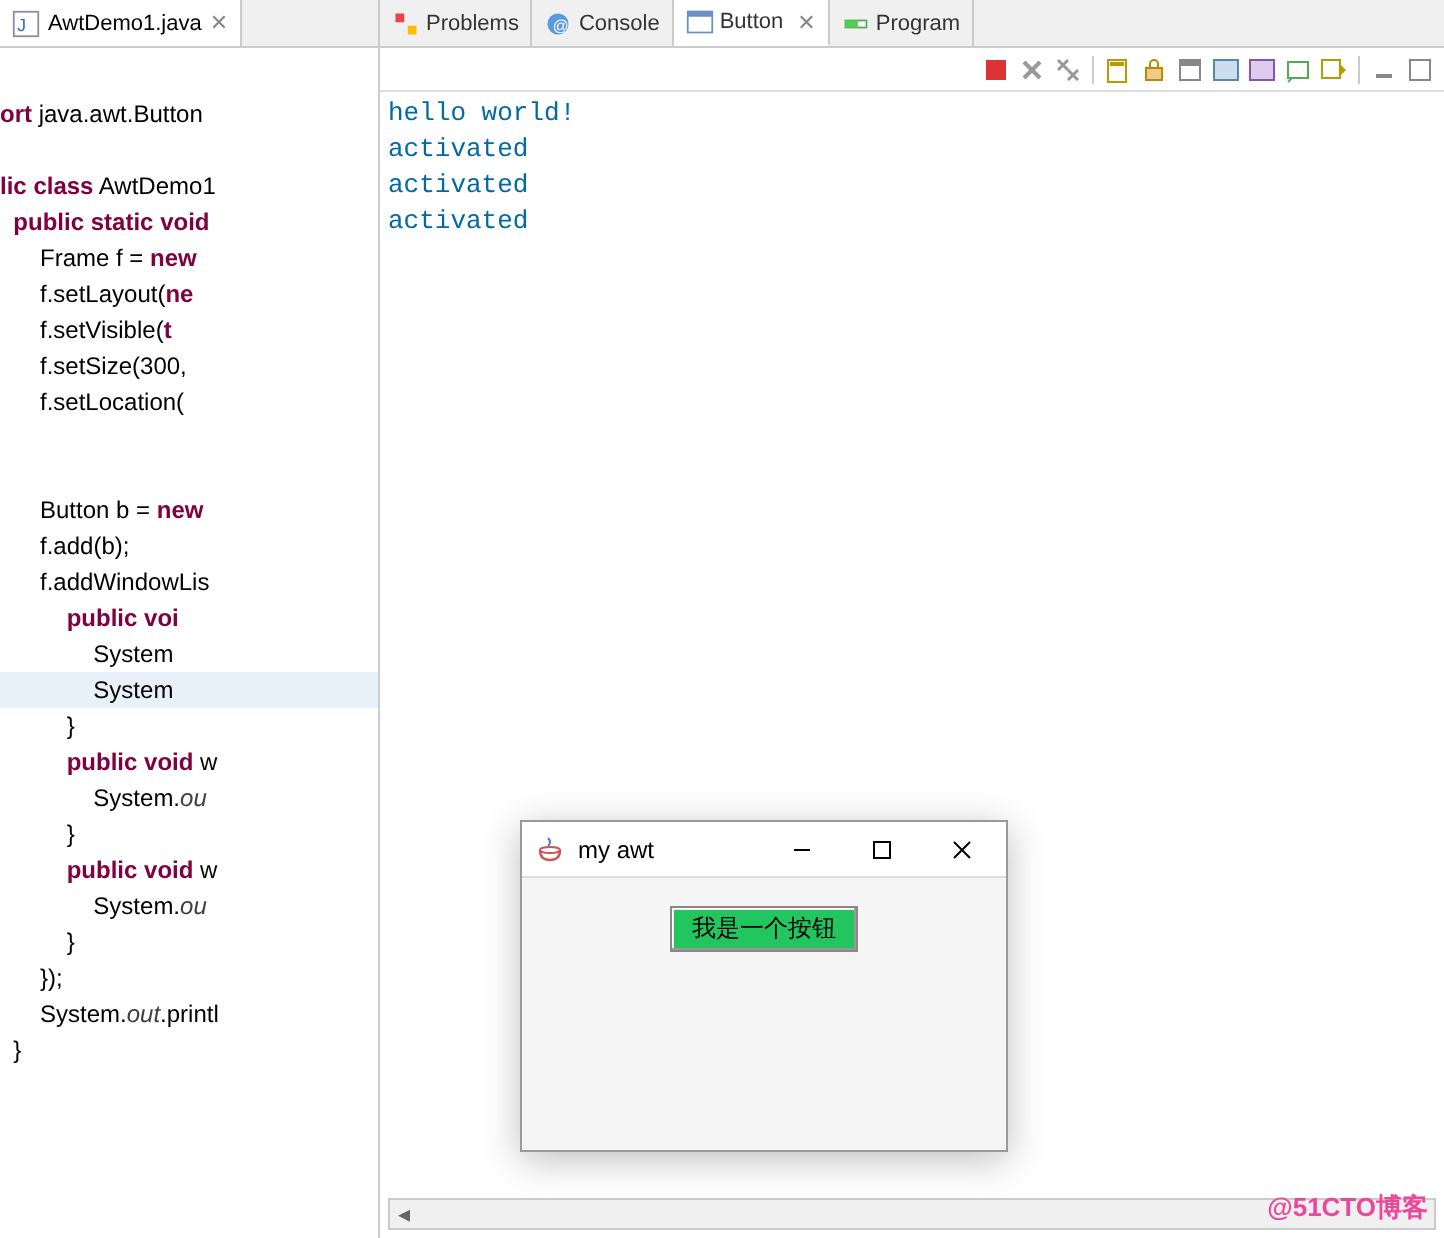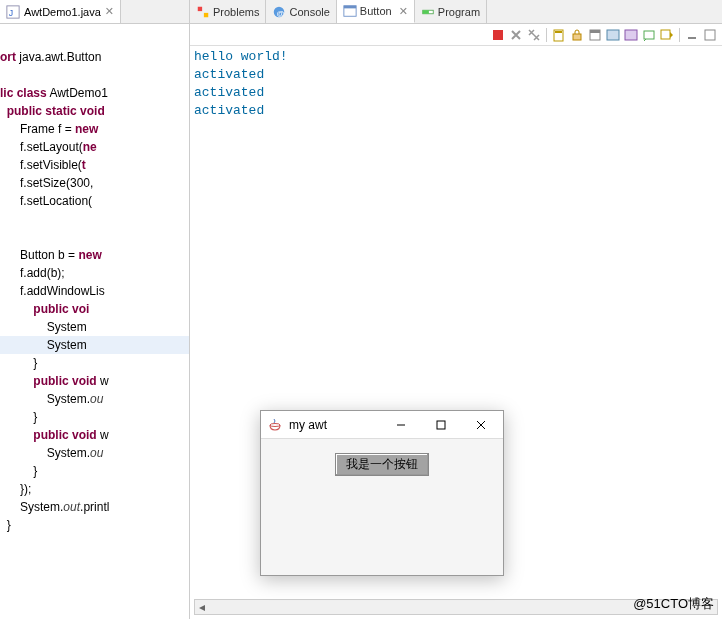--- a/index.html
+++ b/index.html
@@ -39,23 +39,23 @@
   .console-scroll .arrow { width: 14px; height: 14px; display: flex; align-items: center; justify-content: center; color: #666; }
 
   
   .awt-window { position: absolute; left: 214px; top: 410px; width: 244px; height: 166px; background: #f5f5f5; border: 1px solid #999; box-shadow: 0 4px 18px rgba(0,0,0,0.25); margin-left: 46px; }
   .awt-titlebar { height: 28px; background: #fff; display: flex; align-items: center; padding: 0 2px 0 6px; border-bottom: 1px solid #ddd; }
   .awt-titlebar .coffee { width: 16px; height: 16px; margin-right: 6px; }
   .awt-titlebar .title { flex: 1; font-size: 12px; color: #000; }
   .awt-sysbtn { width: 40px; height: 28px; display: flex; align-items: center; justify-content: center; }
   .awt-sysbtn svg { width: 10px; height: 10px; }
   .awt-client { position: relative; height: calc(100% - 28px); background: #f5f5f5; }
-  .awt-btn { position: absolute; left: 74px; top: 14px; padding: 2px 10px; font-size: 12px; background: #a3a3a3; border: 1px solid #888; box-shadow: inset -1px -1px 0 #999, inset 1px 1px 0 #fff; }
-
-  .watermark { position: absolute; right: 8px; bottom: 6px; color: #000000; font-size: 13px; font-family: sans-serif; }
+  .awt-btn { position: absolute; left: 74px; top: 14px; padding: 2px 10px; font-size: 12px; background: #22c55e; border: 1px solid #888; box-shadow: inset -1px -1px 0 #999, inset 1px 1px 0 #fff; }
+
+  .watermark { position: absolute; right: 8px; bottom: 6px; color: #ec4899; font-size: 13px; font-family: sans-serif; font-weight: bold; }
 </style>
 </head>
 <body>
 
 <div class="root">
 
   <div class="editor-col">
     <div class="editor-tabs">
       <div class="editor-tab">
         <span class="java-icon">

